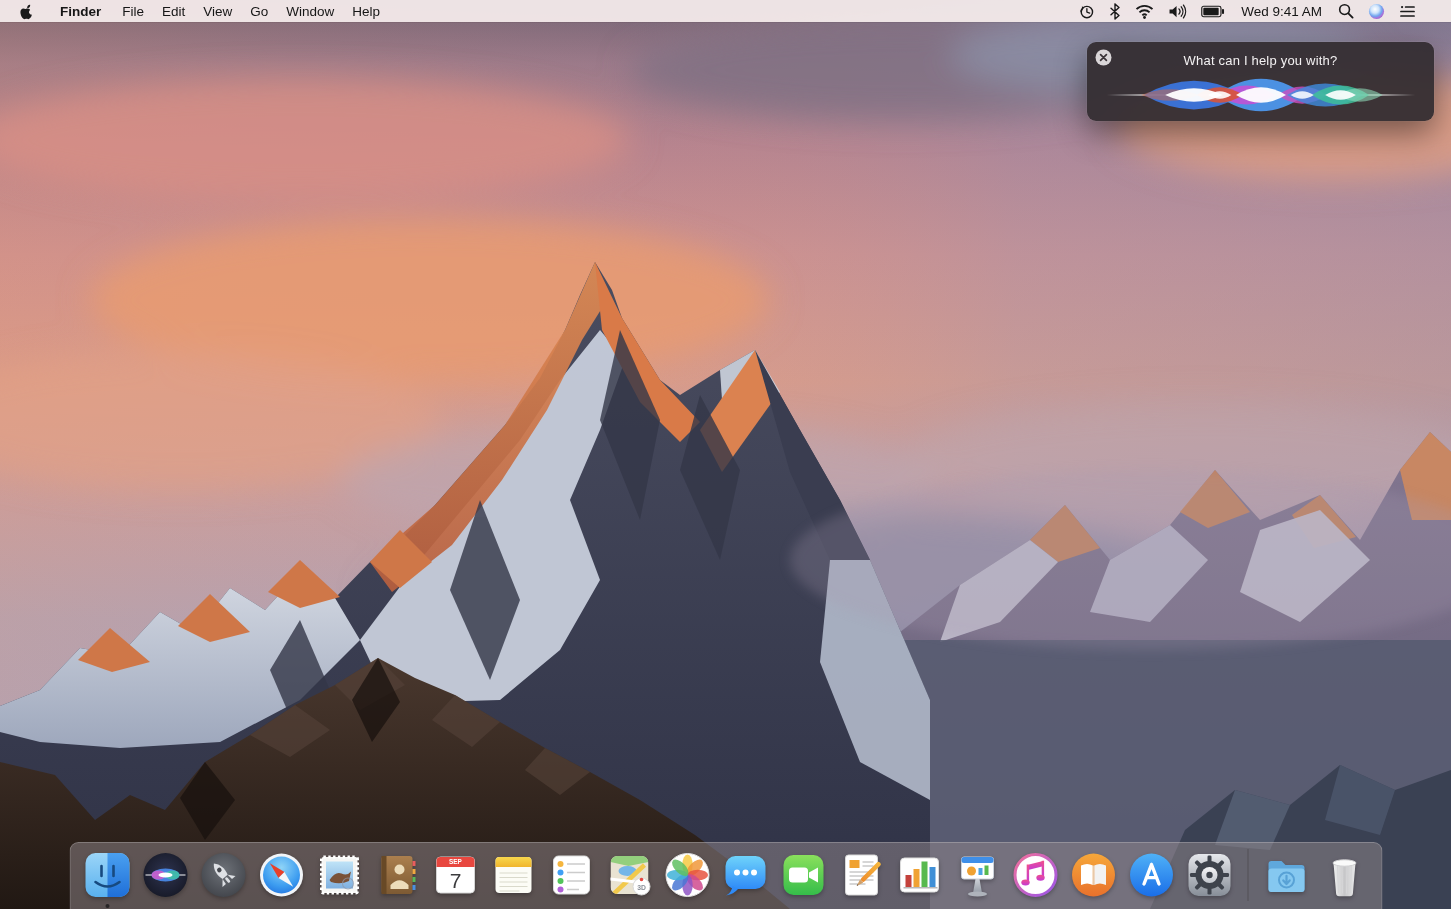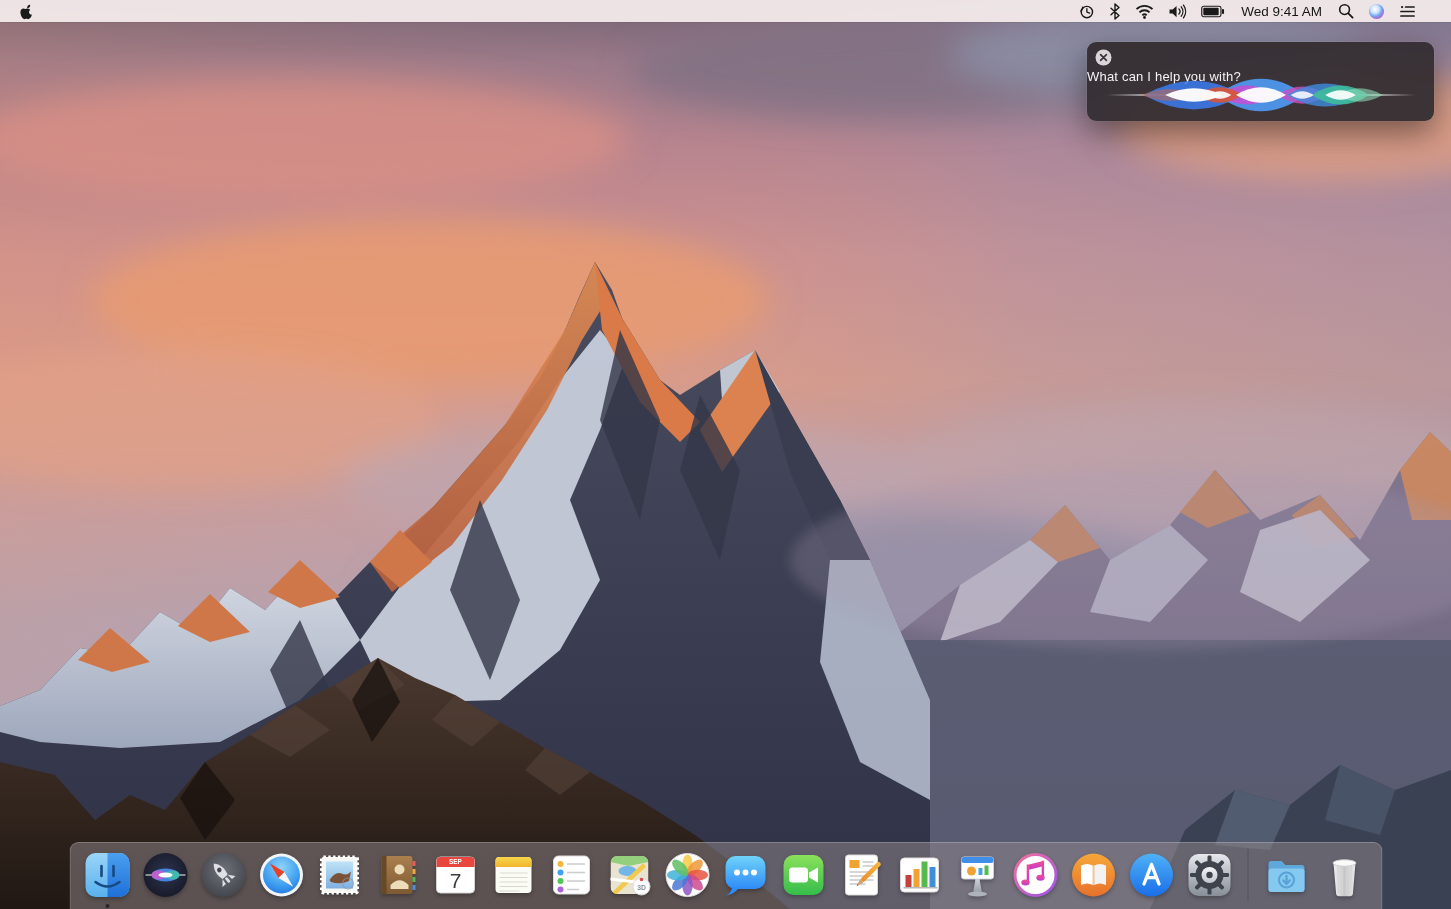--- a/index.html
+++ b/index.html
@@ -28,21 +28,21 @@
   
   .siri-popup{
     position:absolute;left:1087px;top:42px;width:347px;height:79px;z-index:25;
     background:rgba(52,45,49,0.95);border-radius:9px;
     box-shadow:0 12px 32px rgba(0,0,0,.45), 0 0 0 0.5px rgba(255,255,255,.12);
   }
   .siri-close{
     position:absolute;left:8px;top:7px;width:17px;height:17px;border:none;padding:0;
     background:transparent;cursor:pointer;display:flex;align-items:center;justify-content:center;
   }
-  .siri-prompt{margin-top:27px;font-size:13px;color:#f4f2f3;letter-spacing:.2px;}
+  .siri-prompt{margin-top:11px;text-align:center;font-size:13px;color:#f4f2f3;letter-spacing:.2px;}
   .siri-wave{position:absolute;left:50%;bottom:3px;transform:translateX(-50%);width:326px;height:46px;}
 
   
   .dock{
     position:absolute;bottom:0;left:50%;transform:translateX(-50%);z-index:30;
     background:rgba(143,135,138,0.52);
     border:1px solid rgba(255,255,255,0.22);border-bottom:none;
     border-radius:9px 9px 0 0;
     padding:6px 8px 8px;display:flex;align-items:flex-end;
   }
@@ -175,20 +175,29 @@
   </g>
 </svg>
 
 <header class="menubar">
   <div class="menubar-left">
     <span class="mb-apple" id="appleSlot">
         <svg width="15" height="17" viewBox="0 0 17 19">
           <path fill="#1a1a1a" d="M11.9 4.6c.9-1.1.8-2.6.7-2.8-.2-.2-1.7.1-2.6 1.1-.8.9-.8 2.4-.7 2.6.2.2 1.7 0 2.6-.9zM14.4 14c-.4 1.1-1 2.1-1.8 3-.7.8-1.3 1.2-2.2 1.2-.8 0-1.1-.5-2.1-.5s-1.3.5-2.1.5-1.5-.6-2.2-1.3C2.5 15.2 1.6 12.5 1.6 10.2c0-2.6 1.7-4 3.3-4 .9 0 1.7.6 2.2.6.5 0 1.4-.6 2.4-.6.7 0 2.1.1 3.1 1.5-1.5 1-1.8 3.2-.2 4.6.4.3.8.6 1.9.7z"></path>
         </svg>
       </span>
+    <nav style="display:flex;height:100%" id="menus">
+        <span class="menu-item bold">Finder</span>
+        <span class="menu-item">File</span>
+        <span class="menu-item">Edit</span>
+        <span class="menu-item">View</span>
+        <span class="menu-item">Go</span>
+        <span class="menu-item">Window</span>
+        <span class="menu-item">Help</span>
+      </nav>
   </div>
   <div class="menubar-right">
     <span id="statusBefore" style="display:flex;height:100%">
         <span class="status-icon">
           <svg width="17" height="17" viewBox="0 0 18 18">
             <circle cx="9.4" cy="9.6" r="6" fill="none" stroke="#1a1a1a" stroke-width="1.5"></circle>
             <path d="M9.4 9.6 L9.4 5.9 M9.4 9.6 L12.4 10.6" stroke="#1a1a1a" stroke-width="1.4" stroke-linecap="round" fill="none"></path>
             <path d="M3.4 9.6 A6 6 0 0 1 5.2 5.3" stroke="#1a1a1a" stroke-width="1.5" fill="none"></path>
             <path d="M4.2 3.4 L6.6 4.9 L4.1 6.2 Z" fill="#1a1a1a"></path>
           </svg>

